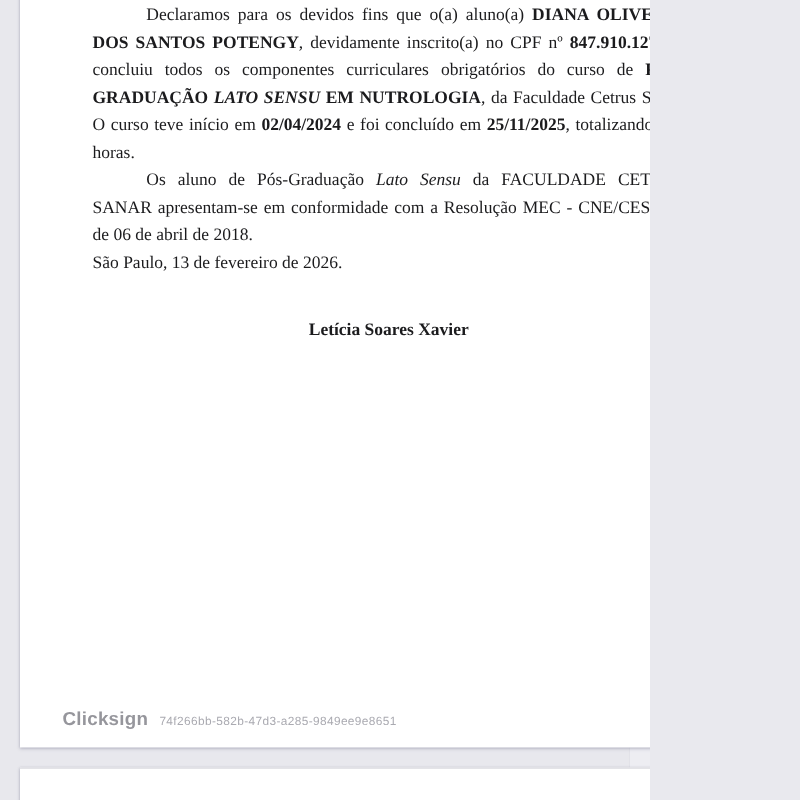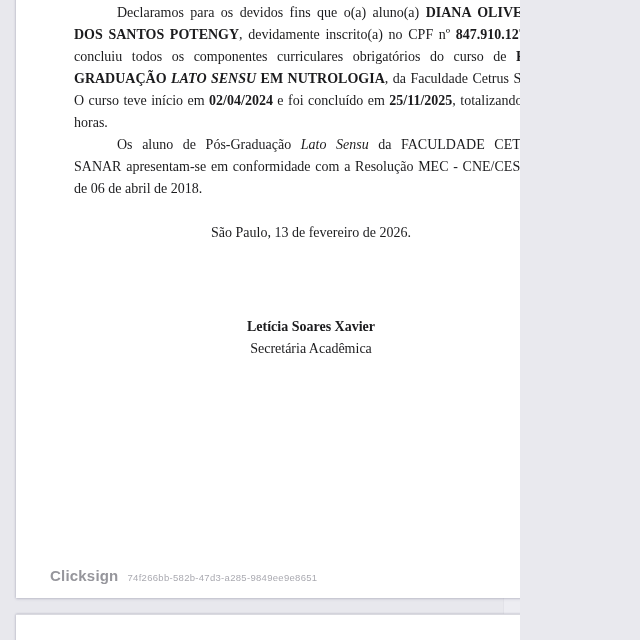--- a/index.html
+++ b/index.html
@@ -35,25 +35,24 @@
     font-size: 14px;
     line-height: 22px;
     color: #1b1b1d;
   }
   p { margin: 0; }
   .par {
     text-align: justify;
     text-indent: 43px;
   }
   .date-line {
-    margin-top: 22px;
-    text-align: center;
+    text-align: left;
   }
   .sig-block {
-    margin-top: 72px;
+    margin-top: 32px;
     text-align: center;
   }
   .b { font-weight: bold; }
   .i { font-style: italic; }
   .bi { font-weight: bold; font-style: italic; }
   .footer {
     position: absolute;
     left: 34px; bottom: 14px;
     display: flex;
     align-items: baseline;
@@ -84,21 +83,20 @@
     <div class="doc-body">
 
       <p class="par"><span>Declaramos para os devidos fins que o(a) aluno(a) </span><span class="b">DIANA OLIVEIRA DOS SANTOS POTENGY</span><span>, devidamente inscrito(a) no CPF nº </span><span class="b">847.910.127-04</span><span>, concluiu todos os componentes curriculares obrigatórios do curso de </span><span class="b">PÓS-GRADUAÇÃO </span><span class="bi">LATO SENSU</span><span class="b"> EM NUTROLOGIA</span><span>, da Faculdade Cetrus Sanar. O curso teve início em </span><span class="b">02/04/2024</span><span> e foi concluído em </span><span class="b">25/11/2025</span><span>, totalizando </span><span class="b">360</span><span> horas.</span></p>
 
       <p class="par"><span>Os aluno de Pós-Graduação </span><span class="i">Lato Sensu</span><span> da FACULDADE CETRUS SANAR apresentam-se em conformidade com a Resolução MEC - CNE/CES nº 1 de 06 de abril de 2018.</span></p>
 
       <p class="date-line">São Paulo, 13 de fevereiro de 2026.</p>
 
       <div class="sig-block">
         <p class="b">Letícia Soares Xavier</p>
-        <p>Secretária Acadêmica</p>
       </div>
 
     </div>
 
     <div class="footer">
       <span class="footer-brand">Clicksign</span>
       <span class="footer-id">74f266bb-582b-47d3-a285-9849ee9e8651</span>
     </div>
   </div>
 

